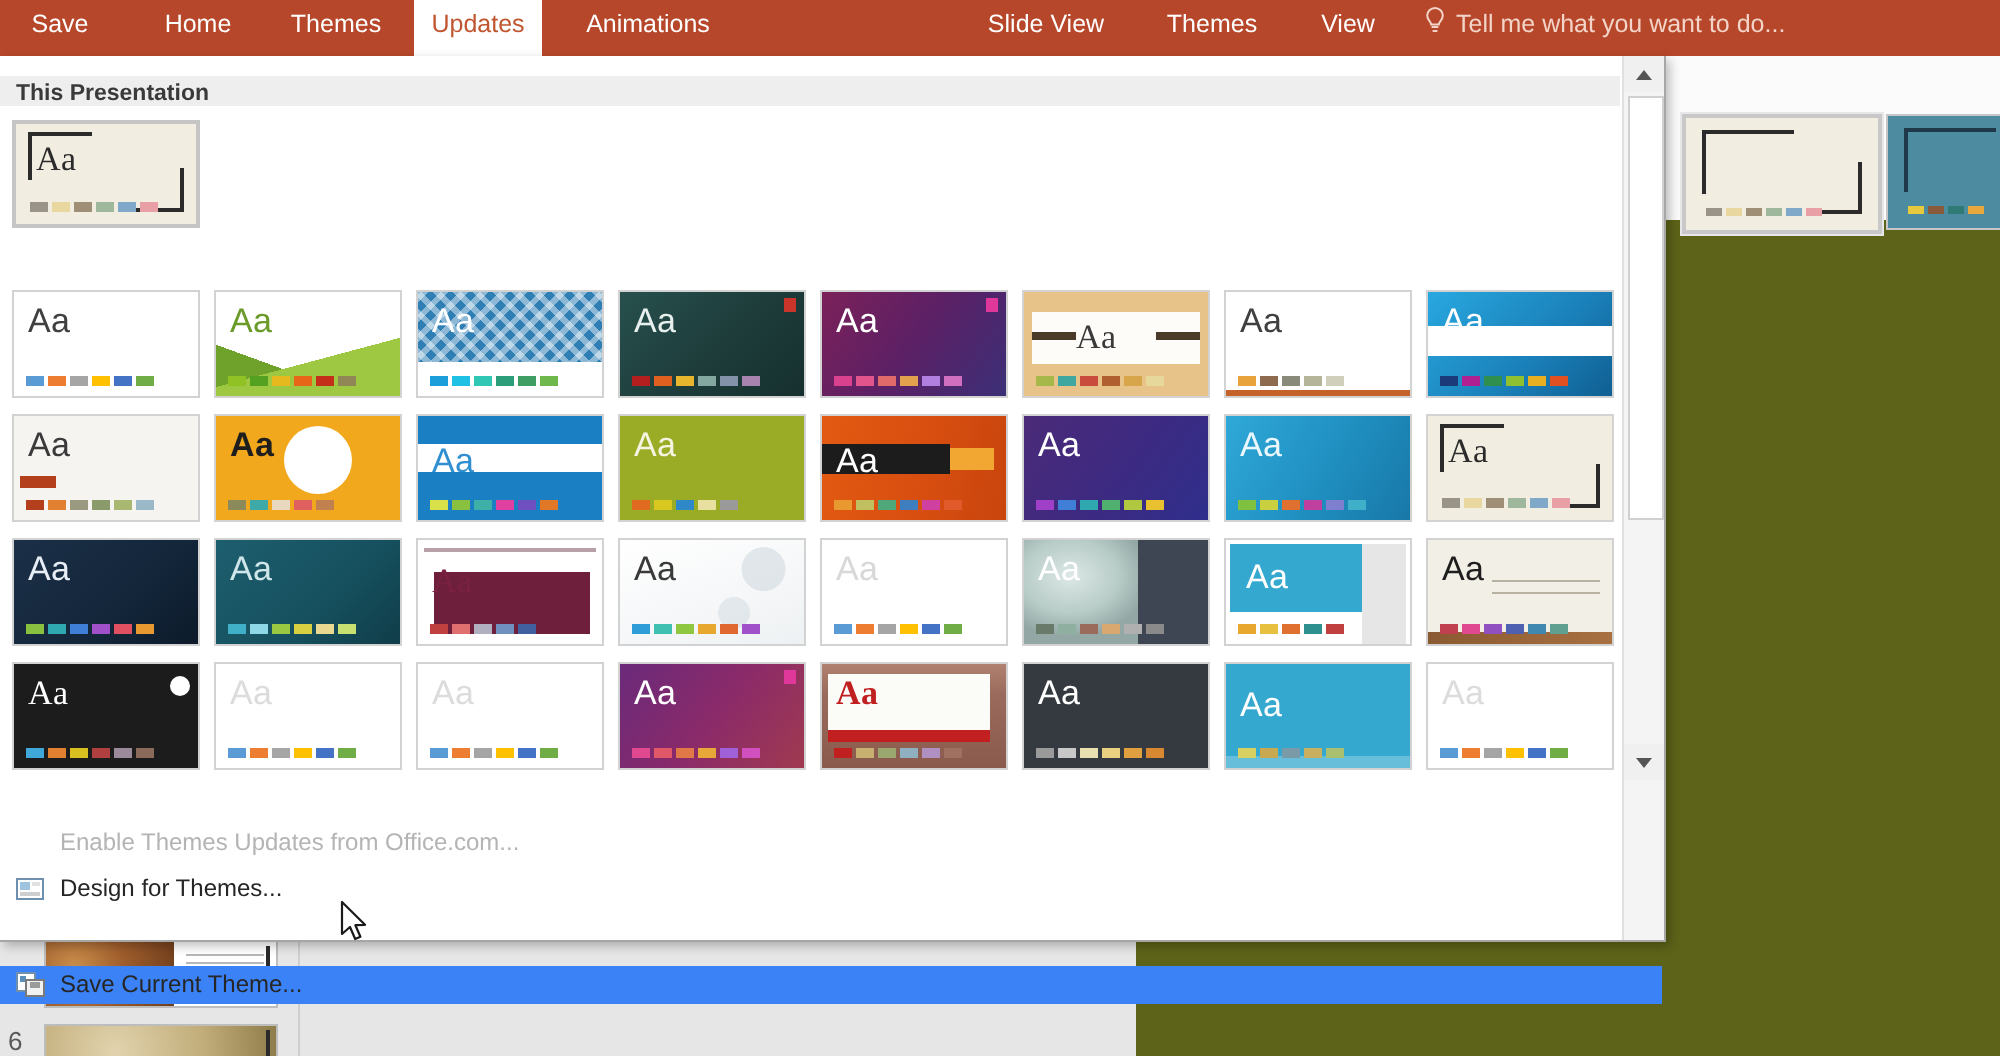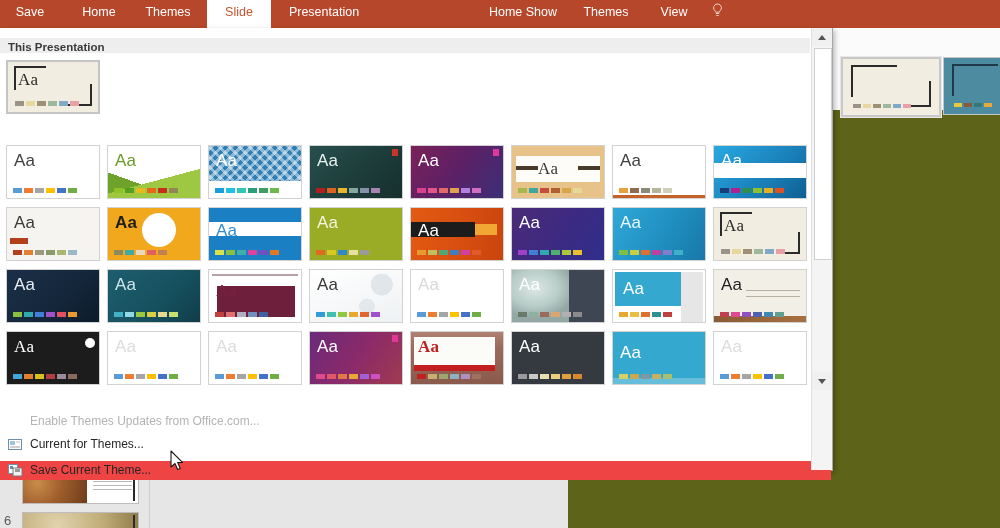--- a/index.html
+++ b/index.html
@@ -139,21 +139,21 @@
     border-right:2px solid #2b2b2b;border-bottom:2px solid #2b2b2b;}
 
   
   #gallery-footer{position:absolute;left:0;top:381px;width:810px;height:59px;background:#ffffff;}
   .gallery-cmd{
     position:absolute;left:0;width:831px;height:19px;line-height:19px;
     font-size:12px;color:#262626;padding-left:30px;box-sizing:border-box;
     white-space:nowrap;
   }
   .gallery-cmd.disabled{color:#b4b4b4;}
-  .gallery-cmd.highlight{background:#ef4444;}
+  .gallery-cmd.highlight{background:#3b82f6;margin-top:22px;}
   #cmd-enable-updates{top:3px;}
   #cmd-browse-themes{top:26px;}
   #cmd-save-theme{top:52px;}
   .cmd-icon{position:absolute;left:8px;top:3px;width:15px;height:13px;}
 
   
   #gallery-scrollbar{position:absolute;left:811px;top:28px;width:20px;height:442px;background:#f4f4f4;border-left:1px solid #e0e0e0;}
   .sb-arrow{position:absolute;left:0;width:20px;height:18px;background:#f0f0f0;}
   #sb-up{top:0;}
   #sb-down{top:344px;}
@@ -218,34 +218,34 @@
         <span style="background: rgb(47, 122, 116);"></span>
         <span style="background: rgb(232, 168, 60);"></span>
       </div>
     </div>
 </div>
 
 <div id="ribbon-bar">
   <div class="ribbon-tab" id="tab-file">Save</div>
   <div class="ribbon-tab" id="tab-home">Home</div>
   <div class="ribbon-tab" id="tab-insert">Themes</div>
-  <div class="ribbon-tab active" id="tab-design">Slide</div>
-  <div class="ribbon-tab" id="tab-transitions">Presentation</div>
-  <div class="ribbon-tab" id="tab-slideshow">Home Show</div>
+  <div class="ribbon-tab active" id="tab-design">Updates</div>
+  <div class="ribbon-tab" id="tab-transitions">Animations</div>
+  <div class="ribbon-tab" id="tab-slideshow">Slide View</div>
   <div class="ribbon-tab" id="tab-review">Themes</div>
   <div class="ribbon-tab" id="tab-view">View</div>
 
   <div id="tellme">
     <span class="bulb">
       <svg width="11" height="14" viewBox="0 0 11 14">
         <path d="M5.5 1C3.3 1 1.6 2.7 1.6 4.8c0 1.4.7 2.3 1.4 3.1.4.5.6.8.6 1.3h3.8c0-.5.2-.8.6-1.3.7-.8 1.4-1.7 1.4-3.1C9.4 2.7 7.7 1 5.5 1z" fill="none" stroke="#f2d4c8" stroke-width="1"></path>
         <rect x="3.8" y="10" width="3.4" height="1" fill="#f2d4c8"></rect>
         <rect x="4.3" y="12" width="2.4" height="1" fill="#f2d4c8"></rect>
       </svg>
-    </span>
+    </span><span>Tell me what you want to do...</span>
   </div>
 </div>
 
 <div id="themes-gallery">
 
   <div class="gallery-section-header" id="header-this-presentation">This Presentation</div>
 
   <div id="this-presentation-row">
       <div class="theme-tile selected" style="left: 6px; top: 7px;">
         <div class="tile-surface" style="background: rgb(241, 237, 225);"></div>
@@ -680,21 +680,21 @@
 
     <div class="gallery-cmd" id="cmd-browse-themes">
       <span class="cmd-icon">
         <svg width="15" height="13" viewBox="0 0 15 13">
           <rect x="0.5" y="1.5" width="13" height="10" fill="#ffffff" stroke="#6f8fae" stroke-width="1"></rect>
           <rect x="2" y="3" width="5" height="4" fill="#9fc4e0"></rect>
           <rect x="8" y="3" width="4" height="2" fill="#e0e0e0"></rect>
           <rect x="2" y="8" width="10" height="2" fill="#cfcfcf"></rect>
         </svg>
       </span>
-      <span>Current for Themes...</span>
+      <span>Design for Themes...</span>
     </div>
 
     <div class="gallery-cmd highlight" id="cmd-save-theme">
       <span class="cmd-icon">
         <svg width="15" height="13" viewBox="0 0 15 13">
           <rect x="0.5" y="0.5" width="9" height="9" fill="#ffffff" stroke="#6f8fae" stroke-width="1"></rect>
           <rect x="2" y="2" width="3" height="3" fill="#5b8fb9"></rect>
           <rect x="5" y="4" width="9" height="8" fill="#f2f2f2" stroke="#7a7a7a" stroke-width="1"></rect>
           <rect x="7" y="5" width="5" height="3" fill="#9a9a9a"></rect>
         </svg>

